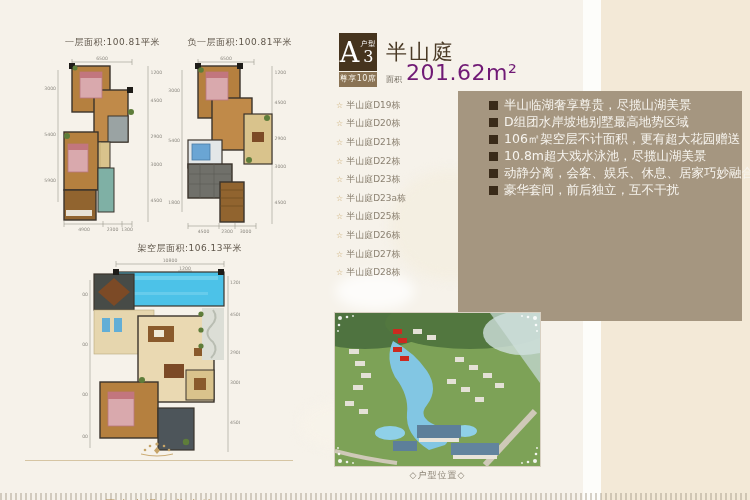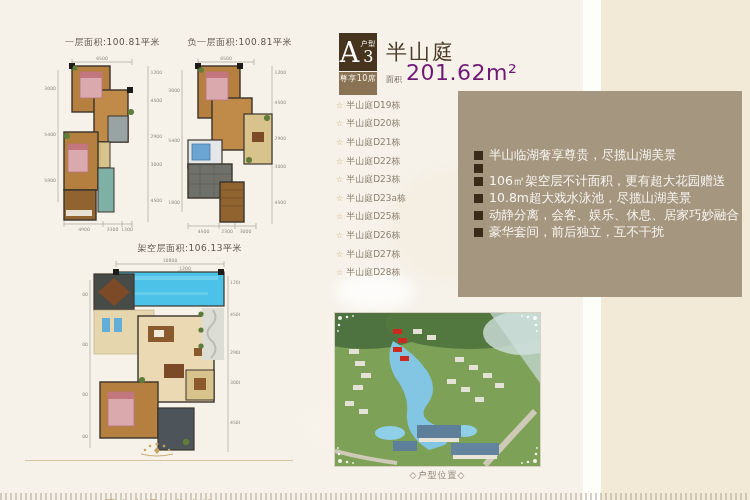--- a/index.html
+++ b/index.html
@@ -24,33 +24,33 @@
   #svg-plan3{left:82px;top:252px;width:158px;height:210px;}
   .dimtxt{font-size:4.6px;fill:#8f8c84;}
   .dimline{stroke:#9a978f;stroke-width:.6;}
 
   .badge{position:absolute;left:339px;top:33px;width:38px;}
   .badge-main{width:38px;height:38px;background:#46341e;color:#fff;display:flex;align-items:center;justify-content:center;}
   .badge-A{font-family:"DejaVu Serif","Liberation Serif",serif;font-size:27px;line-height:1;}
   .badge-col{display:flex;flex-direction:column;align-items:center;margin-left:1px;justify-content:space-between;}
   .badge-hx{font-size:7px;letter-spacing:1px;}
   .badge-3{font-family:"DejaVu Serif","Liberation Serif",serif;font-size:16px;line-height:1;}
-  .badge-strip{width:38px;height:23px;margin-top:1px;background:#8a7354;color:#f7f3ea;
+  .badge-strip{width:38px;height:15px;margin-top:1px;background:#8a7354;color:#f7f3ea;
                font-size:8px;line-height:13px;text-align:center;letter-spacing:.5px;}
   .estate-name{position:absolute;left:386px;top:38px;font-size:21px;font-weight:normal;color:#4a3a26;letter-spacing:2px;}
   .area-row{position:absolute;left:386px;top:60px;display:flex;align-items:flex-end;}
   .area-label{font-size:8px;color:#6b6458;margin-right:4px;margin-bottom:0;}
   .area-value{font-size:22px;color:#701a75;letter-spacing:.5px;}
 
   .buildings{position:absolute;left:336px;top:96px;}
   .bitem{height:18.6px;font-size:9px;color:#8b8171;display:flex;align-items:center;}
   .star{color:#c9a96e;font-size:8px;margin-right:3px;}
 
-  .panel{position:absolute;left:458px;top:91px;width:284px;height:206px;background:#a59680;
-         display:flex;flex-direction:column;justify-content:center;padding:6px 16px;box-sizing:border-box;}
+  .panel{position:absolute;left:458px;top:91px;width:284px;height:230px;background:#a59680;
+         display:flex;flex-direction:column;justify-content:flex-start;padding:6px 31px;box-sizing:border-box;}
   .feature{display:flex;align-items:center;color:#f7f4ee;font-size:12.5px;font-weight:500;white-space:nowrap;}
   .fbullet{display:inline-block;width:9px;height:9px;background:#3a2b19;margin-right:6px;flex:0 0 9px;}
 
   .site{position:absolute;left:335px;top:313px;width:205px;height:153px;box-shadow:0 0 0 1px #d8d0c2;}
   .site-caption{position:absolute;left:335px;top:469px;width:205px;text-align:center;
                 font-size:9px;color:#8a8274;letter-spacing:1px;}
 
   .footer-line{position:absolute;left:25px;top:460px;width:268px;height:1px;background:#d6c5a3;}
   .ornament{position:absolute;left:136px;top:440px;width:42px;height:18px;}
   .slogan{position:absolute;left:40px;top:464px;width:236px;text-align:center;font-size:11px;
@@ -270,20 +270,21 @@
     </div>
 </div>
 
 <div class="panel">
   <div class="feature">
       <span class="fbullet"></span>
       <span>半山临湖奢享尊贵，尽揽山湖美景</span>
     </div>
   <div class="feature">
       <span class="fbullet"></span>
+      <span>D组团水岸坡地别墅最高地势区域</span>
     </div>
   <div class="feature">
       <span class="fbullet"></span>
       <span>106㎡架空层不计面积，更有超大花园赠送</span>
     </div>
   <div class="feature">
       <span class="fbullet"></span>
       <span>10.8m超大戏水泳池，尽揽山湖美景</span>
     </div>
   <div class="feature">

